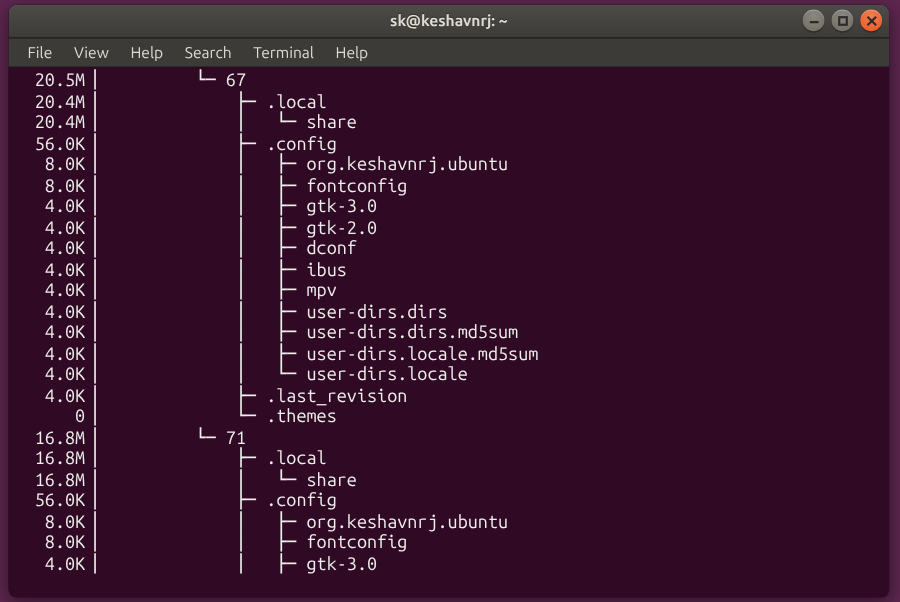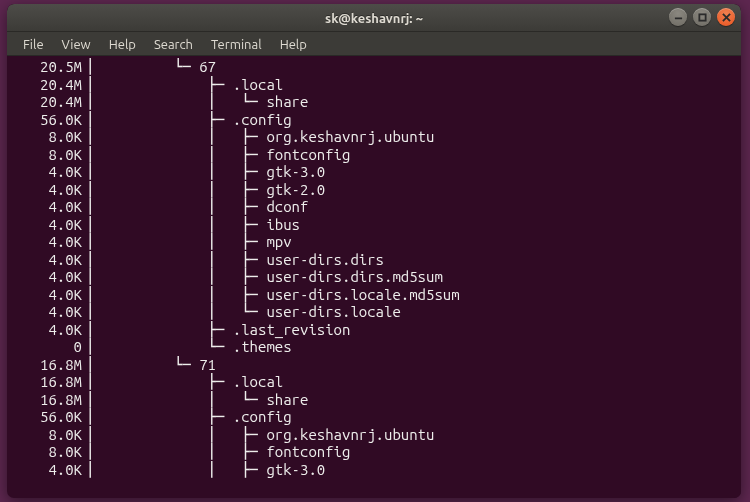--- a/index.html
+++ b/index.html
@@ -86,21 +86,20 @@
   .terminal {
     flex: 1;
     background: #300a24;
     color: #eeeeec;
     font-family: "Ubuntu Mono", "DejaVu Sans Mono", monospace;
     font-size: 15px;
     line-height: 17.5px;
     padding: 2px 6px 6px 6px;
     white-space: pre;
     overflow: hidden;
-    margin-left: 11px;
   }
   .row { display: flex; }
   .size {
     width: 62px;
     text-align: right;
     padding-right: 4px;
   }
   .vbar {
     color: #eeeeec;
     padding: 0 4px 0 0;

